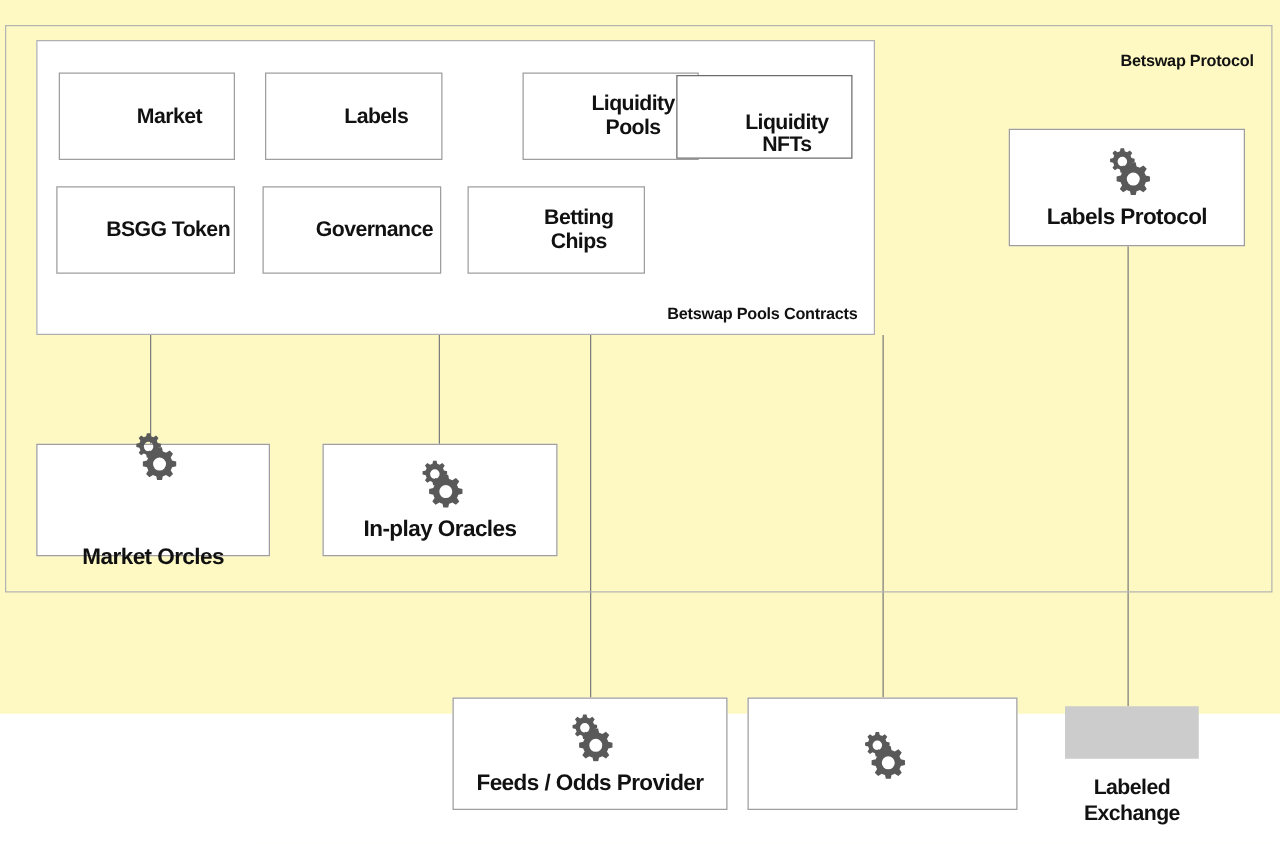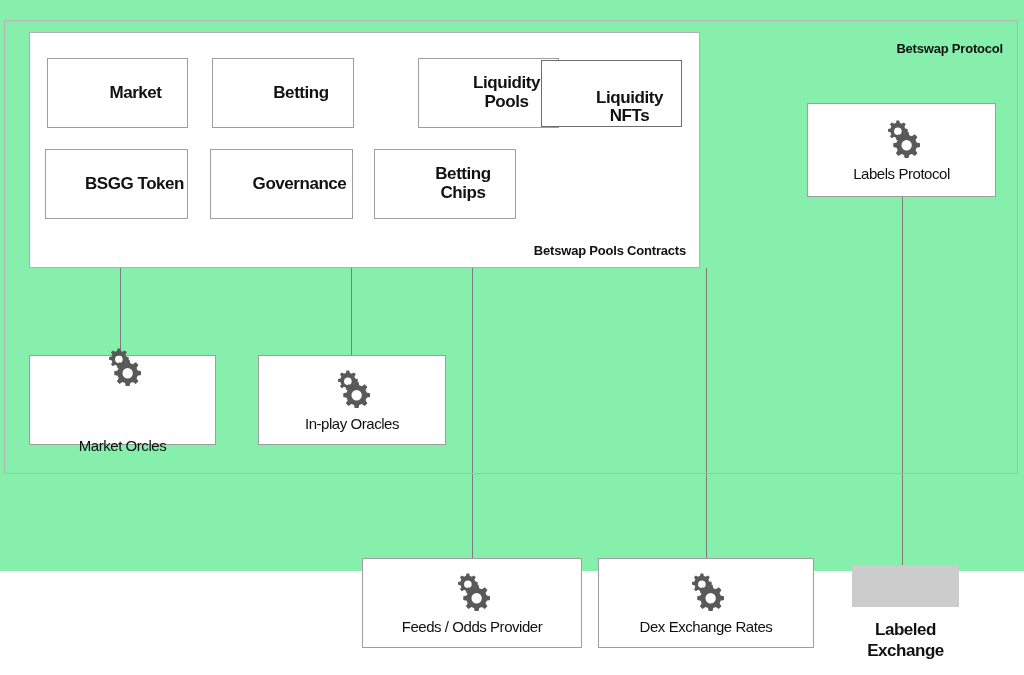--- a/index.html
+++ b/index.html
@@ -11,21 +11,21 @@
     width: 1024px;
     height: 675px;
     font-family: "Liberation Sans", sans-serif;
     color: #111111;
     overflow: hidden;
   }
   #stage {
     position: relative;
     width: 1024px;
     height: 571px;
-    background: #86efac;
+    background: #fef9c3;
   }
 
   
   .outer-group {
     position: absolute;
     left: 4px;
     top: 20px;
     width: 1014px;
     height: 454px;
     border: 1px solid #b4b4b4;
@@ -91,22 +91,22 @@
     box-sizing: border-box;
     border: 1px solid #9e9e9e;
     background: #ffffff;
     display: flex;
     flex-direction: column;
     align-items: center;
     justify-content: center;
     text-align: center;
   }
   .node-box .node-text {
-    font-size: 15px;
-    font-weight: normal;
+    font-size: 18px;
+    font-weight: bold;
     color: #111111;
     letter-spacing: -0.45px;
     line-height: 1.15;
     margin-top: 7px;
   }
   .gear-icon {
     display: block;
     width: 40px;
     height: 40px;
     line-height: 0;
@@ -152,21 +152,21 @@
 
   <div class="inner-group">
     <div class="inner-label">Betswap Pools Contracts</div>
   </div>
 
   <div class="sc-box" style="left:47px; top:58px; width:141px; height:70px;">
     <span class="sc-text">Market</span>
   </div>
 
   <div class="sc-box" style="left:212px; top:58px; width:142px; height:70px;">
-    <span class="sc-text">Betting</span>
+    <span class="sc-text">Labels</span>
   </div>
 
   <div class="sc-box" style="left:374px; top:58px; width:141px; height:70px;margin-left:44px;">
     <span class="sc-text">Liquidity Pools</span>
   </div>
 
   <div class="sc-box dark-border" style="left:541px; top:60px; width:141px; height:67px;align-items:flex-end;">
     <span class="sc-text">Liquidity NFTs</span>
   </div>
 
@@ -232,20 +232,19 @@
 
   <div class="node-box" style="left:598px; top:558px; width:216px; height:90px;">
     <span class="gear-icon">
       <svg viewBox="0 0 64 64" width="40" height="40" xmlns="http://www.w3.org/2000/svg">
         <g fill="#595959">
           <path d="M23.2 4.0 l4.4 0 0.9 4.0 a11.5 11.5 0 0 1 3.0 1.25 l3.45 -2.2 3.1 3.1 -2.2 3.45 a11.5 11.5 0 0 1 1.25 3.0 l4.0 0.9 0 4.4 -4.0 0.9 a11.5 11.5 0 0 1 -1.25 3.0 l2.2 3.45 -3.1 3.1 -3.45 -2.2 a11.5 11.5 0 0 1 -3.0 1.25 l-0.9 4.0 -4.4 0 -0.9 -4.0 a11.5 11.5 0 0 1 -3.0 -1.25 l-3.45 2.2 -3.1 -3.1 2.2 -3.45 a11.5 11.5 0 0 1 -1.25 -3.0 l-4.0 -0.9 0 -4.4 4.0 -0.9 a11.5 11.5 0 0 1 1.25 -3.0 l-2.2 -3.45 3.1 -3.1 3.45 2.2 a11.5 11.5 0 0 1 3.0 -1.25 z M25.4 15.1 a6.1 6.1 0 1 0 0 12.2 a6.1 6.1 0 0 0 0 -12.2 z"></path>
           <path d="M36.4 22.0 l6.0 0 1.2 5.4 a15.6 15.6 0 0 1 4.1 1.7 l4.7 -3.0 4.25 4.25 -3.0 4.7 a15.6 15.6 0 0 1 1.7 4.1 l5.4 1.2 0 6.0 -5.4 1.2 a15.6 15.6 0 0 1 -1.7 4.1 l3.0 4.7 -4.25 4.25 -4.7 -3.0 a15.6 15.6 0 0 1 -4.1 1.7 l-1.2 5.4 -6.0 0 -1.2 -5.4 a15.6 15.6 0 0 1 -4.1 -1.7 l-4.7 3.0 -4.25 -4.25 3.0 -4.7 a15.6 15.6 0 0 1 -1.7 -4.1 l-5.4 -1.2 0 -6.0 5.4 -1.2 a15.6 15.6 0 0 1 1.7 -4.1 l-3.0 -4.7 4.25 -4.25 4.7 3.0 a15.6 15.6 0 0 1 4.1 -1.7 z M39.4 35.3 a8.3 8.3 0 1 0 0 16.6 a8.3 8.3 0 0 0 0 -16.6 z"></path>
         </g>
       </svg>
     </span>
-    <span class="node-text">Dex Exchange Rates</span>
   </div>
 
   <div class="placeholder-block" style="left:852px; top:565px; width:107px; height:42px;"></div>
   <div class="placeholder-caption" style="left:832px; top:620px; width:147px;">Labeled</div>
   <div class="placeholder-caption" style="left:832px; top:641px; width:147px;">Exchange</div>
 
 </div>
 
 </body></html>

